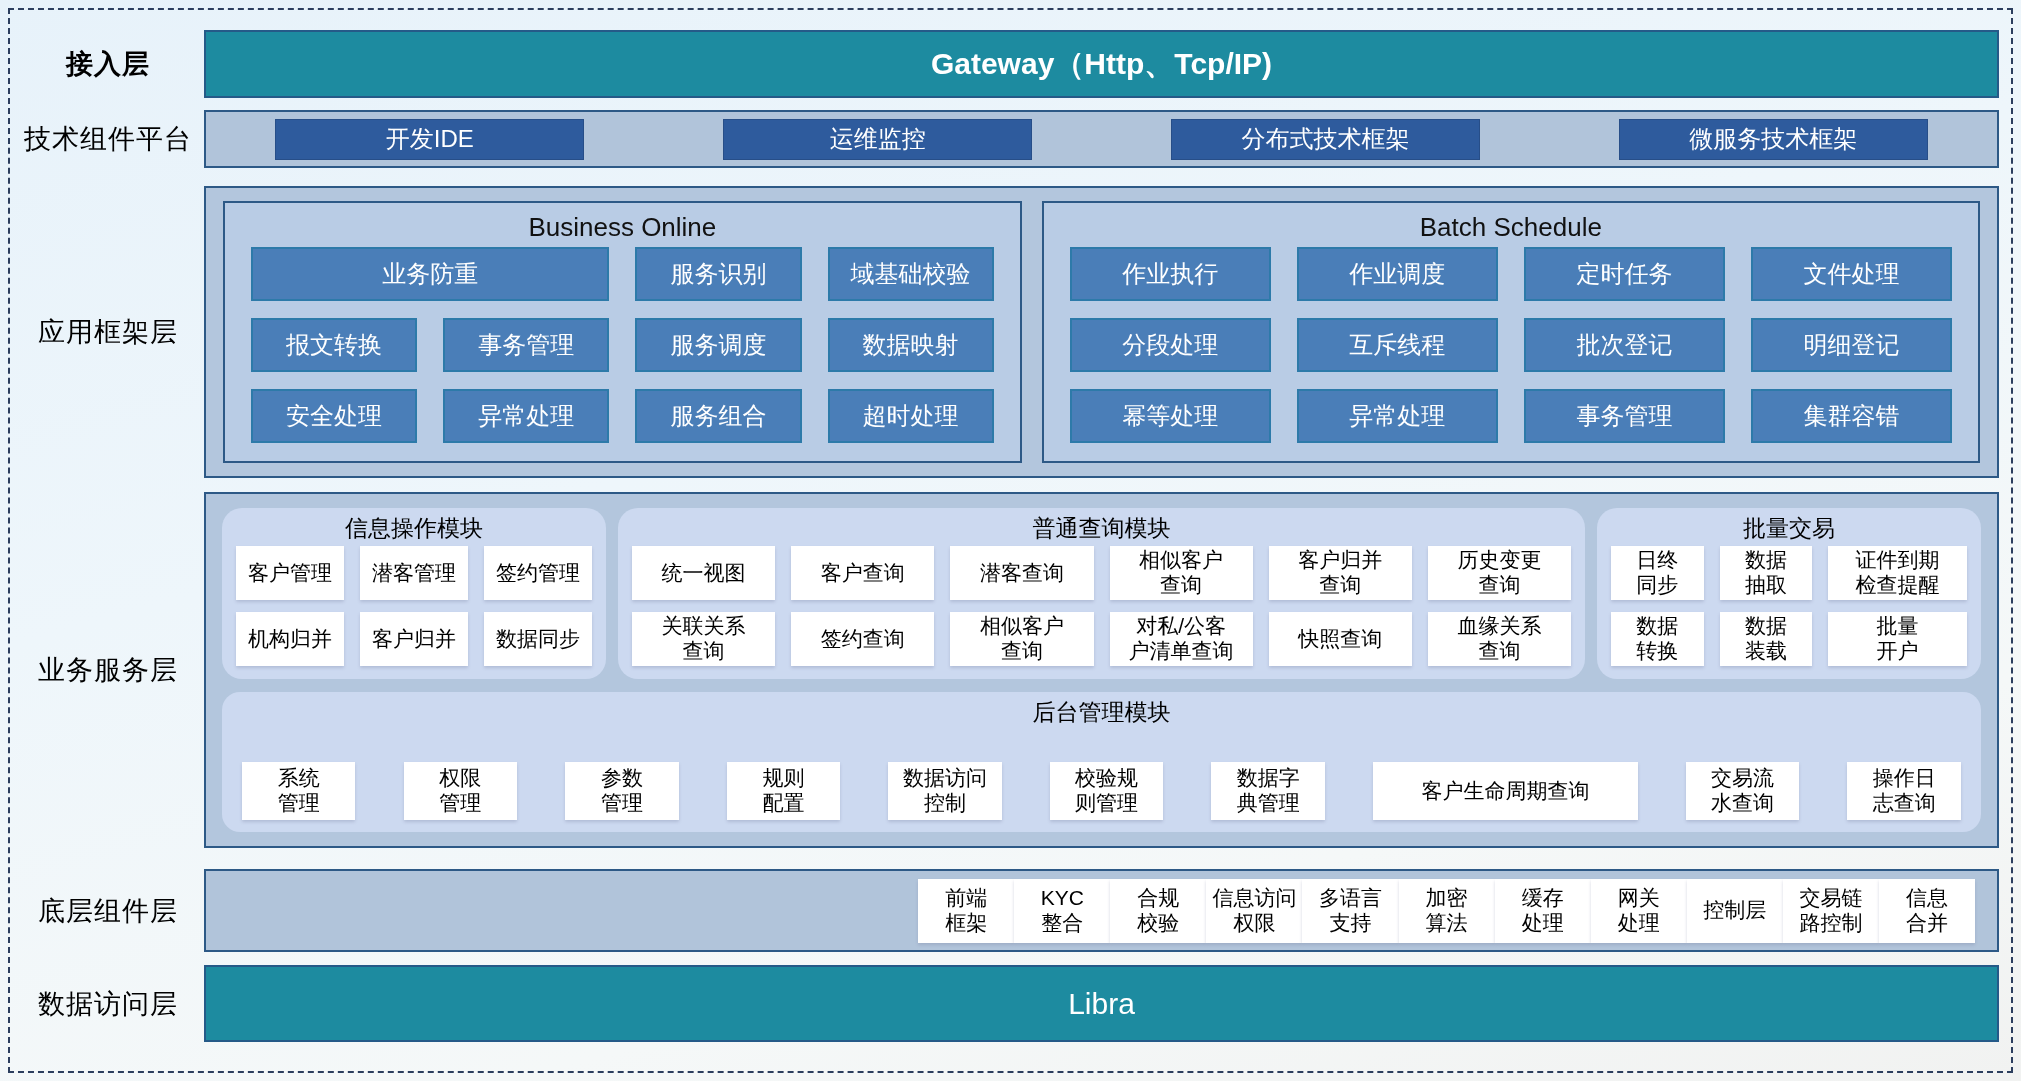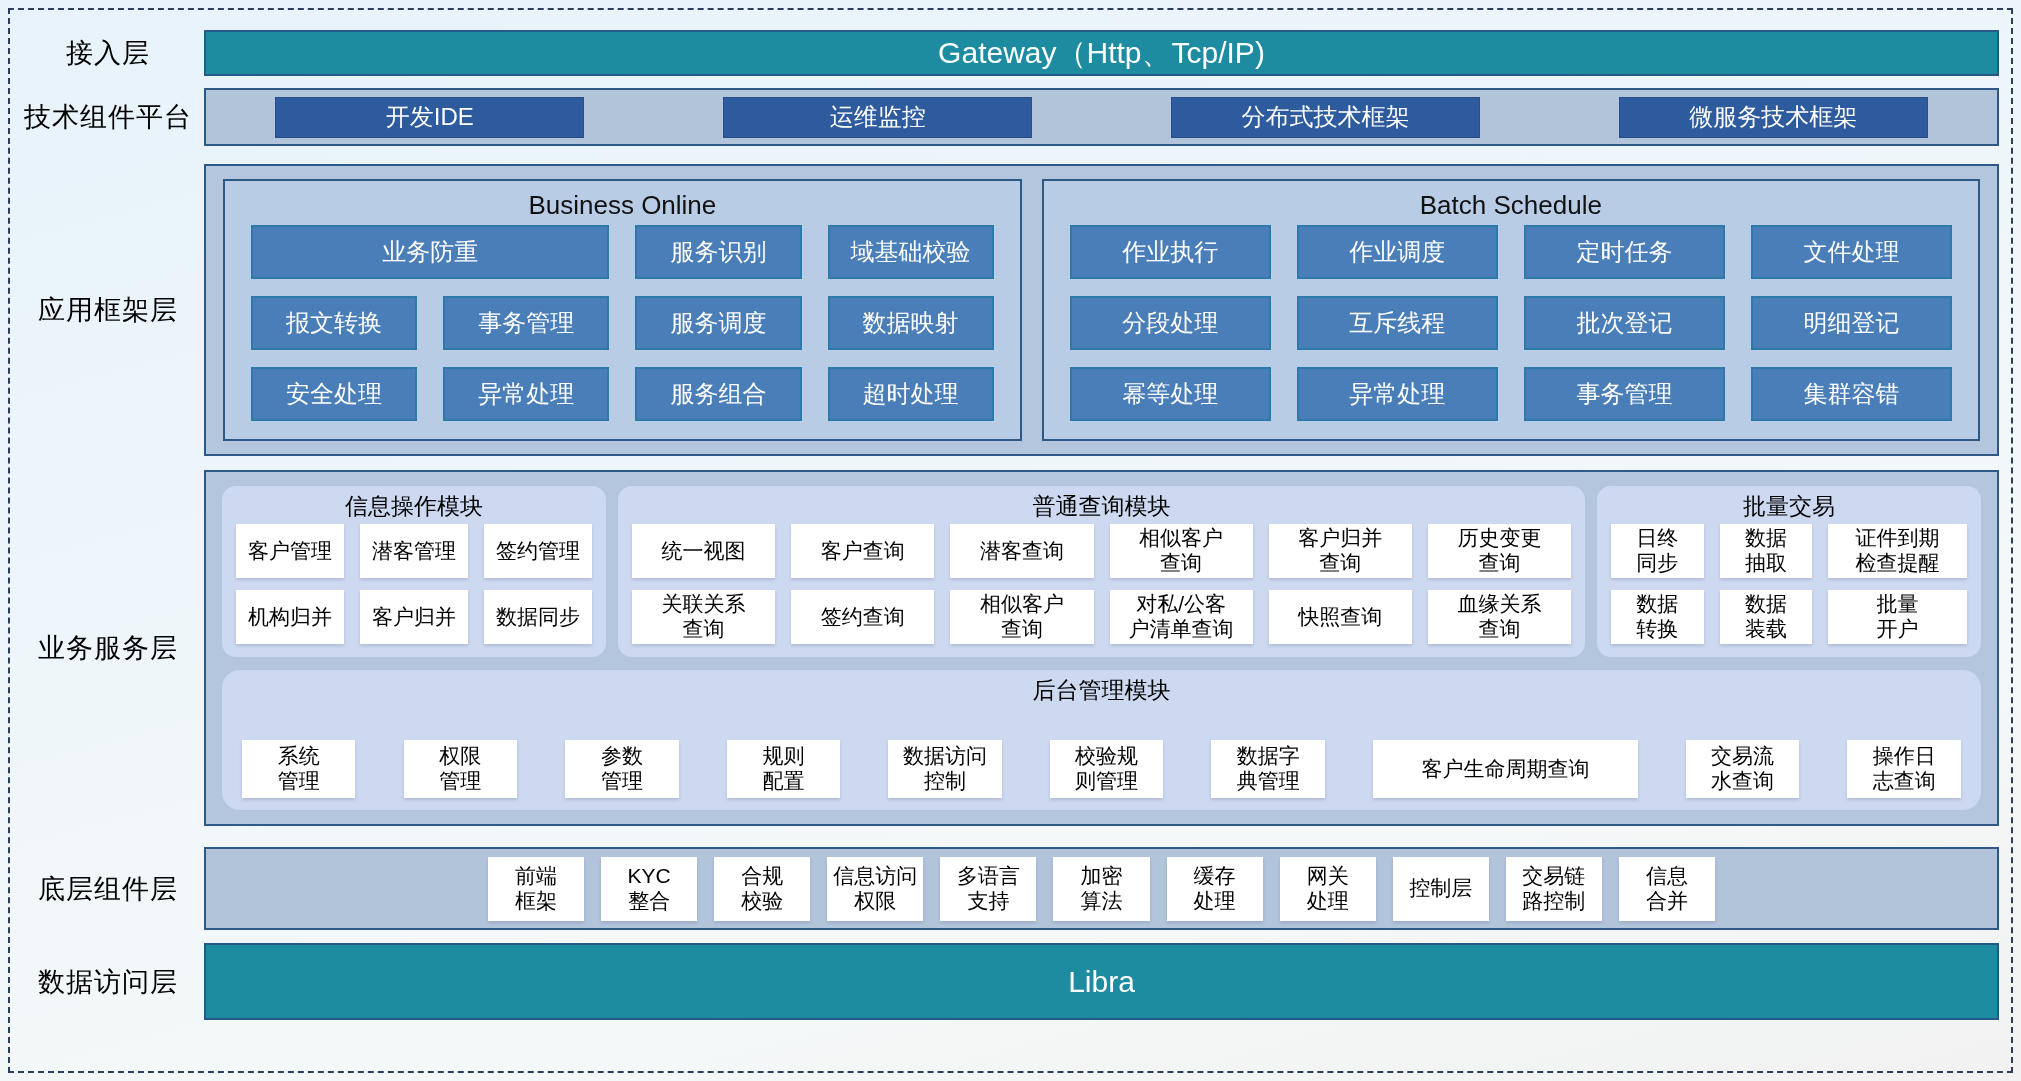--- a/index.html
+++ b/index.html
@@ -14,21 +14,21 @@
     position: absolute; inset: 8px;
     border: 2px dashed #2c3e5e;
     pointer-events: none;
   }
   .rows {
     position: absolute; inset: 8px;
     padding: 22px 14px 14px 4px;
     display: flex; flex-direction: column;
   }
   .band { display: flex; align-items: stretch; }
-  .b1 { height: 46px; }
+  .b1 { height: 68px; font-weight: bold; }
   .b2 { height: 58px; margin-top: 12px; justify-content: flex-end; }
   .b3 { height: 292px; margin-top: 18px; }
   .b4 { height: 356px; margin-top: 14px; }
   .b5 { height: 83px;  margin-top: 21px; }
   .b6 { height: 77px;  margin-top: 13px; }
   .layer-label {
     width: 192px; flex: 0 0 192px;
     display: flex; align-items: center; justify-content: center;
     font-size: 27px; color: #000; letter-spacing: 1px;
   }
@@ -80,21 +80,21 @@
   .fw-button {
     background: #4a7eb8; border: 2px solid #2d7aa9;
     color: #fff; font-size: 24px;
     display: flex; align-items: center; justify-content: center;
   }
 
   
   .svc-wrap { background: #b3c6dd; padding: 14px 16px; display: flex; flex-direction: column; }
   .svc-top { flex: 212; display: flex; gap: 12px; }
   .module {
-    background: #ccd9f0; border-radius: 14px;
+    background: #ccd9f0; border-radius: 20px;
     padding: 2px 14px 13px;
     display: flex; flex-direction: column;
   }
   .module-title, .admin-title {
     height: 36px; display: flex; align-items: center; justify-content: center;
     font-size: 23px; color: #000;
   }
   .module-grid { flex: 1; display: grid; gap: 12px 16px; }
   .module-info  .module-grid { grid-template-columns: repeat(3, 1fr); }
   .module-query .module-grid { grid-template-columns: repeat(6, 1fr); }
@@ -110,21 +110,21 @@
     flex: 102; margin-top: 13px;
     background: #ccd9f0; border-radius: 18px;
     padding: 2px 20px 12px;
     display: flex; flex-direction: column; gap: 32px;
   }
   .admin-row { flex: 1; display: flex; align-items: center; justify-content: space-between; }
   .admin-box { width: 6.6%; height: 58px; }
   .admin-box.wide { width: 15.4%; }
 
   
-  .base-row { display: flex; align-items: center; justify-content: center; padding: 0 22px; gap: 17px; }
+  .base-row { display: flex; align-items: center; justify-content: flex-end; padding: 0 22px; }
   .base-box { width: 5.5%; height: 64px; }
 </style>
 </head>
 <body>
 
 <div class="frame"></div>
 
 <div class="rows">
 
   <section class="band b1">

